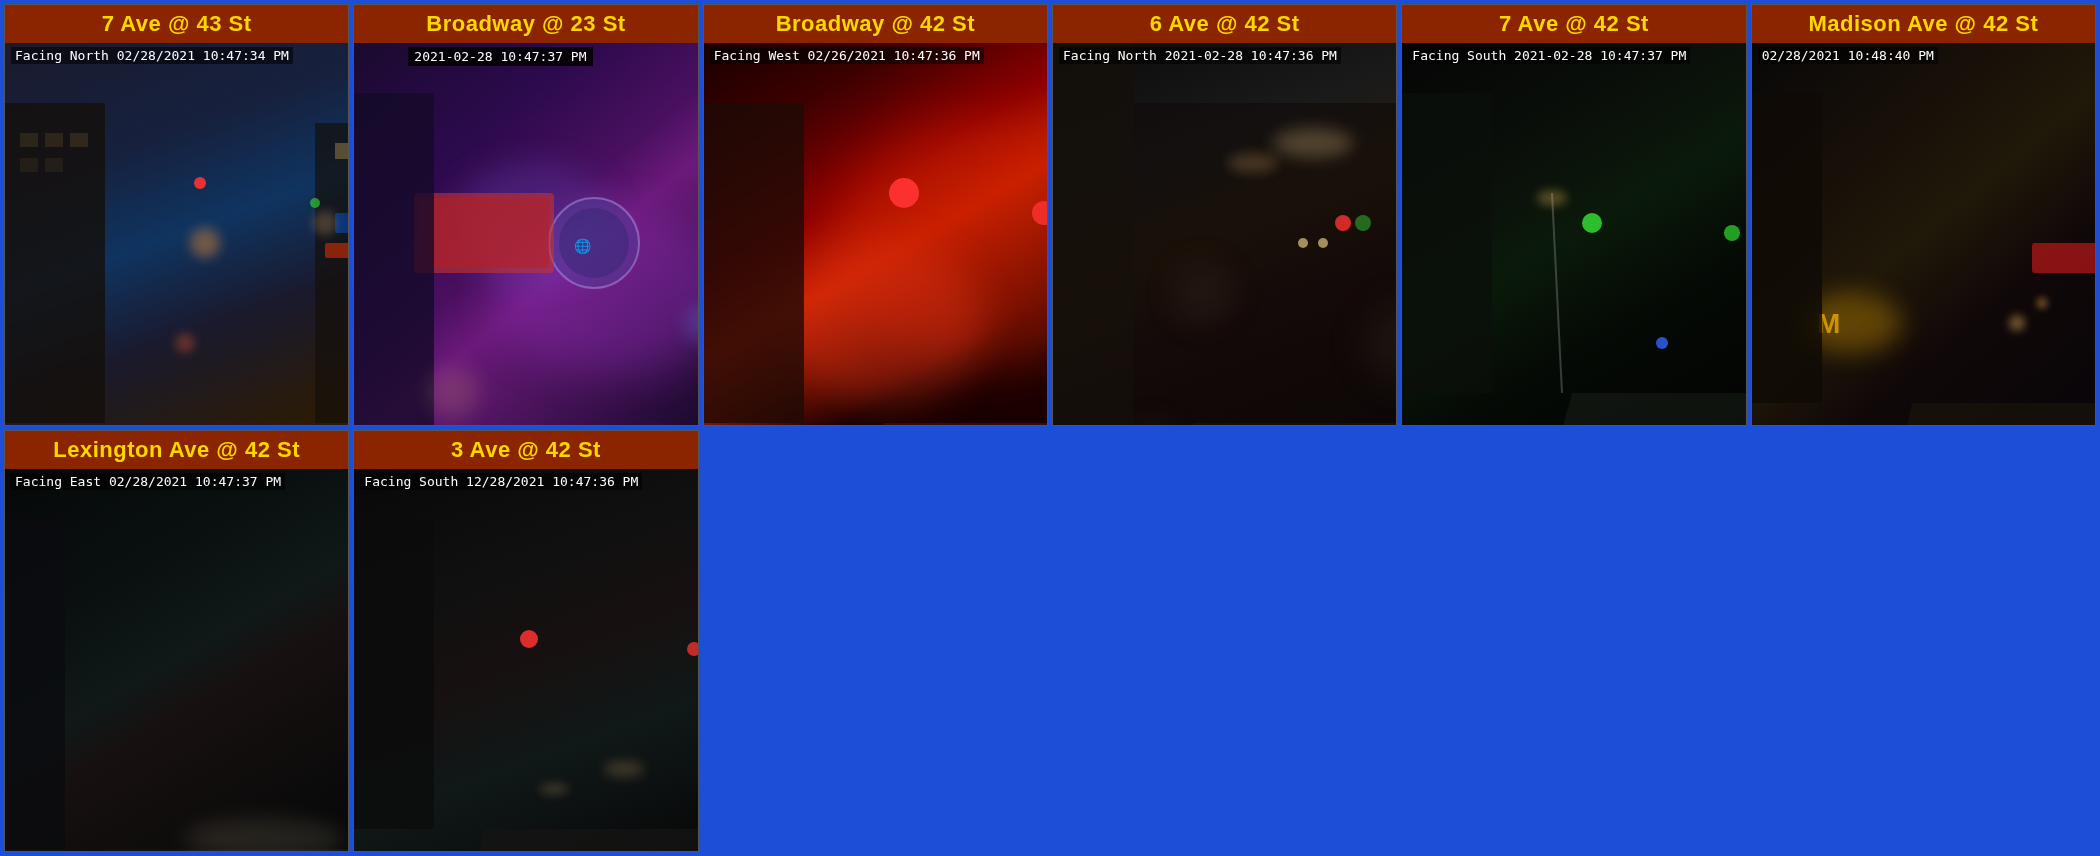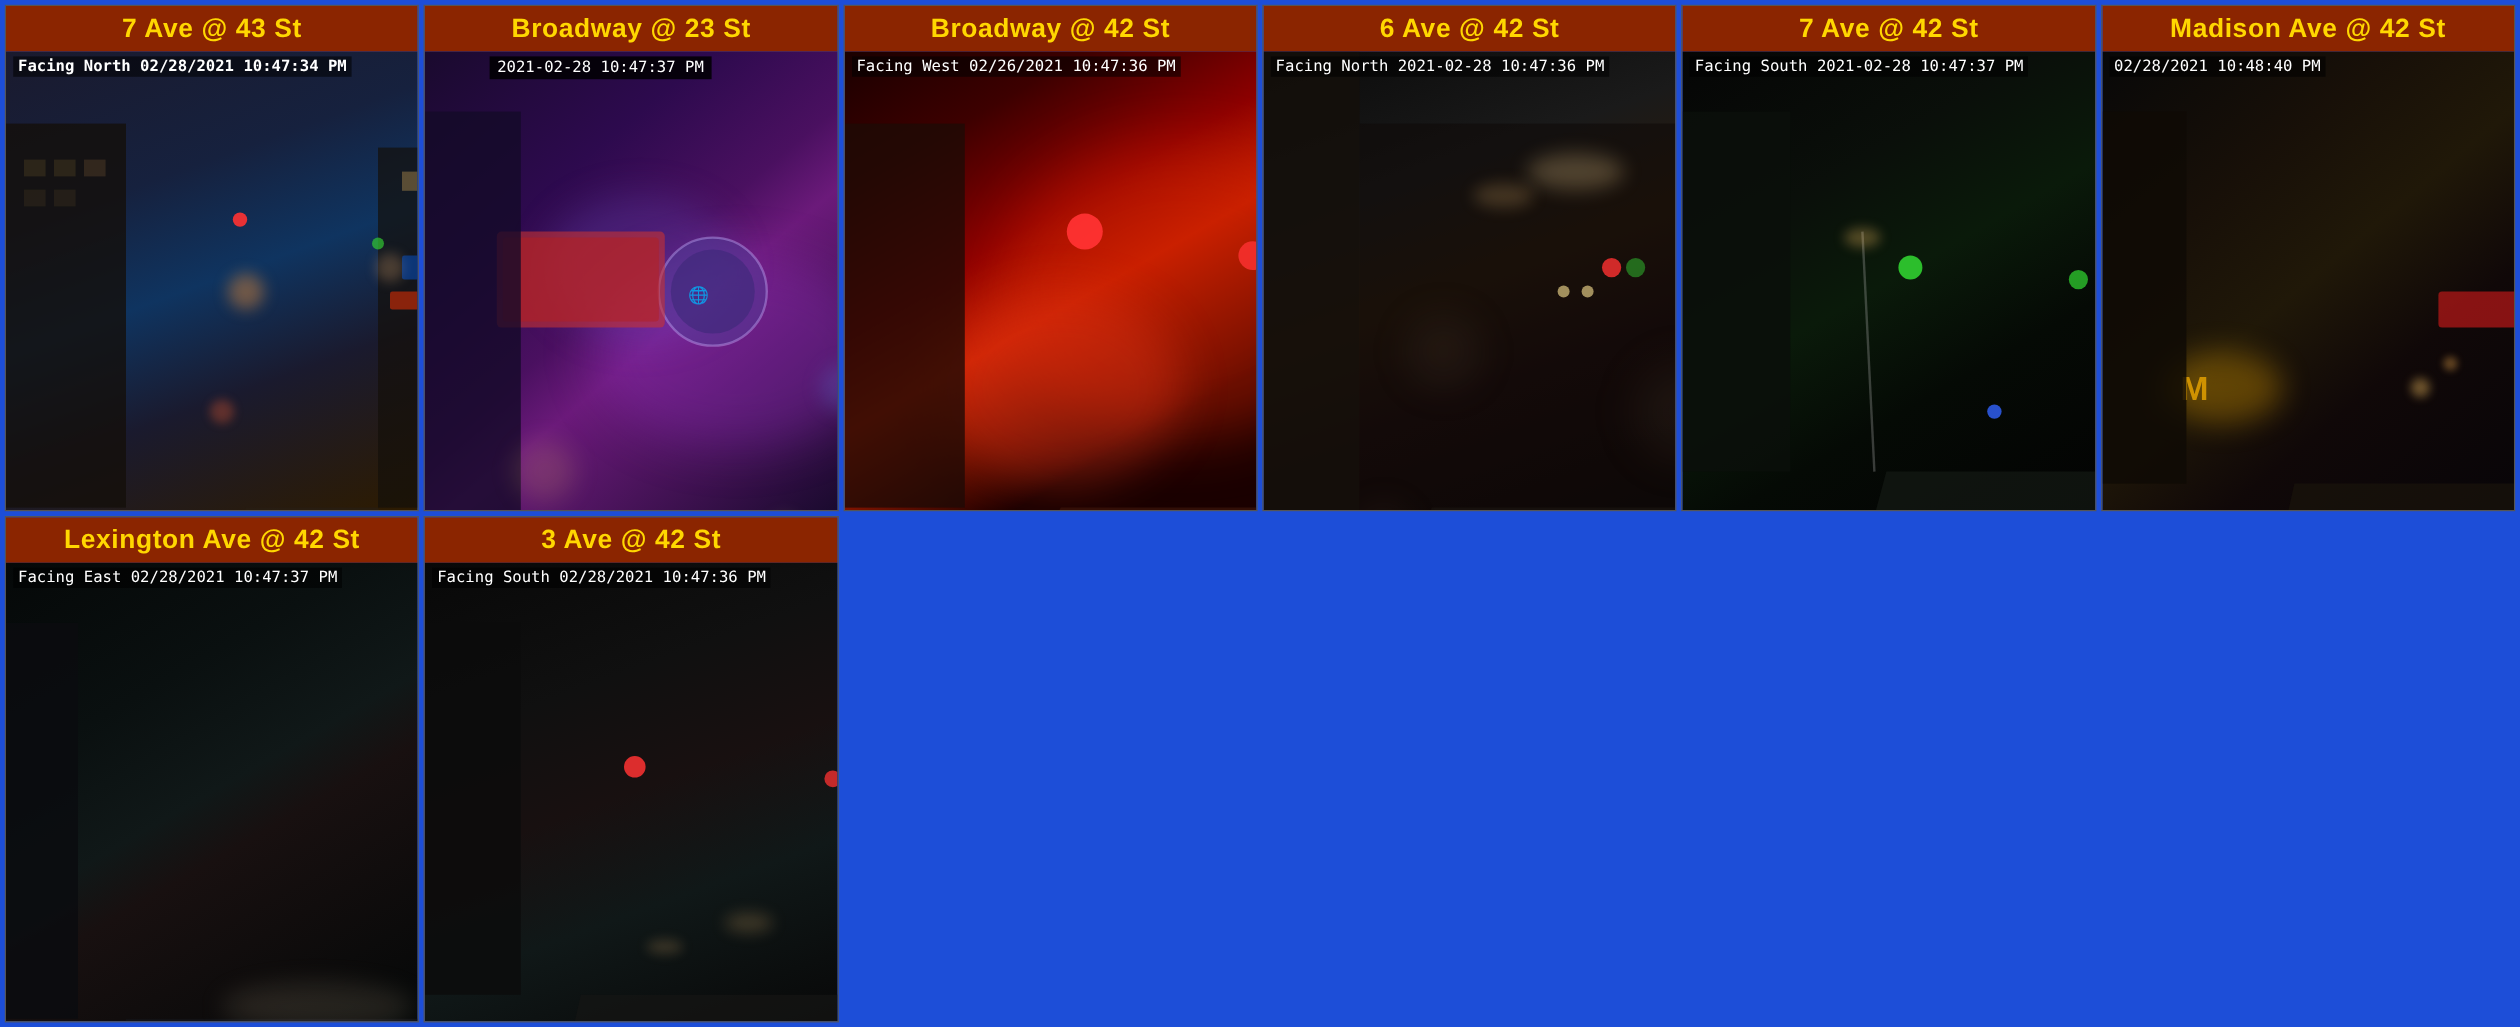--- a/index.html
+++ b/index.html
@@ -47,21 +47,21 @@
       top: 4px;
       left: 6px;
       color: white;
       font-size: 13px;
       font-family: monospace;
       background: rgba(0,0,0,0.55);
       padding: 1px 4px;
       z-index: 2;
     }
     
-    .feed-1 { background: linear-gradient(160deg, #1a1a2e 0%, #16213e 30%, #0f3460 50%, #1a1a2e 70%, #2d1b00 100%); font-weight: bold; }
+    .feed-1 { background: linear-gradient(160deg, #1a1a2e 0%, #16213e 30%, #0f3460 50%, #1a1a2e 70%, #2d1b00 100%); }
     .feed-2 { background: linear-gradient(140deg, #1a0a2e 0%, #2d0a4e 30%, #4a1060 50%, #6b1a7a 60%, #1a0a2e 100%); }
     .feed-3 { background: linear-gradient(150deg, #1a0000 0%, #3d0000 20%, #8b0000 40%, #cc2200 55%, #1a0000 80%); }
     .feed-4 { background: linear-gradient(160deg, #0a0a0a 0%, #1a1a1a 30%, #2a1a0a 50%, #1a0a0a 70%, #0a0505 100%); }
     .feed-5 { background: linear-gradient(150deg, #050505 0%, #0a0f0a 30%, #0a1a0a 50%, #050a05 70%, #030303 100%); }
     .feed-6 { background: linear-gradient(140deg, #080808 0%, #181008 30%, #201808 50%, #100808 70%, #080508 100%); }
     .feed-7 { background: linear-gradient(150deg, #050808 0%, #0a1010 30%, #101818 50%, #181010 60%, #050808 100%); padding-left: 27px; }
     .feed-8 { background: linear-gradient(160deg, #080808 0%, #101010 30%, #181010 50%, #101818 70%, #080808 100%); }
 
     
     .scene-overlay {
@@ -363,21 +363,21 @@
 
           <ellipse cx="260" cy="370" rx="80" ry="20" fill="rgba(200,180,150,0.15)" filter="blur(10px)"></ellipse>
         </svg>
       </div>
     </div>
   </div>
 
   <div class="camera-cell">
     <div class="camera-header">3 Ave @ 42 St</div>
     <div class="camera-feed feed-8">
-      <div class="camera-timestamp">Facing South  02/28/2021  10:47:36 PM</div>
+      <div class="camera-timestamp">Facing South  12/28/2021  10:47:36 PM</div>
       <div class="scene-overlay">
         <svg width="100%" height="100%" style="position:absolute;inset:0">
 
           <polygon points="130,360 400,360 480,720 50,720" fill="rgba(22,22,20,0.7)"></polygon>
 
           <rect x="55" y="630" width="22" height="60" fill="rgba(255,255,255,0.2)"></rect>
           <rect x="87" y="630" width="22" height="60" fill="rgba(255,255,255,0.2)"></rect>
           <rect x="119" y="630" width="22" height="60" fill="rgba(255,255,255,0.2)"></rect>
           <rect x="151" y="630" width="22" height="60" fill="rgba(255,255,255,0.2)"></rect>
           <rect x="183" y="630" width="22" height="60" fill="rgba(255,255,255,0.2)"></rect>

